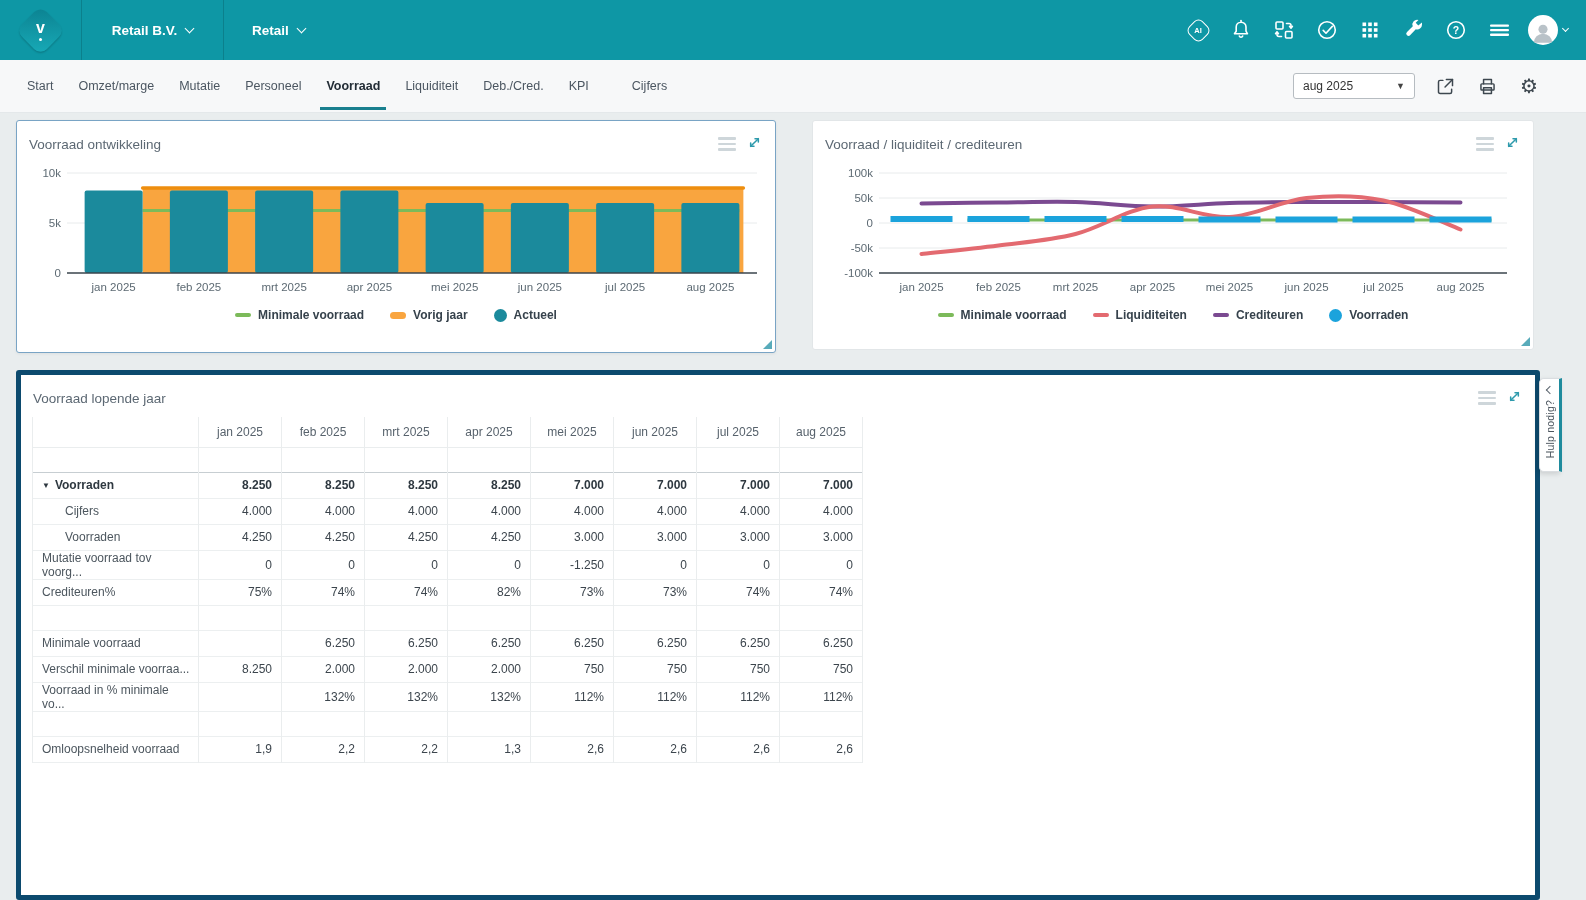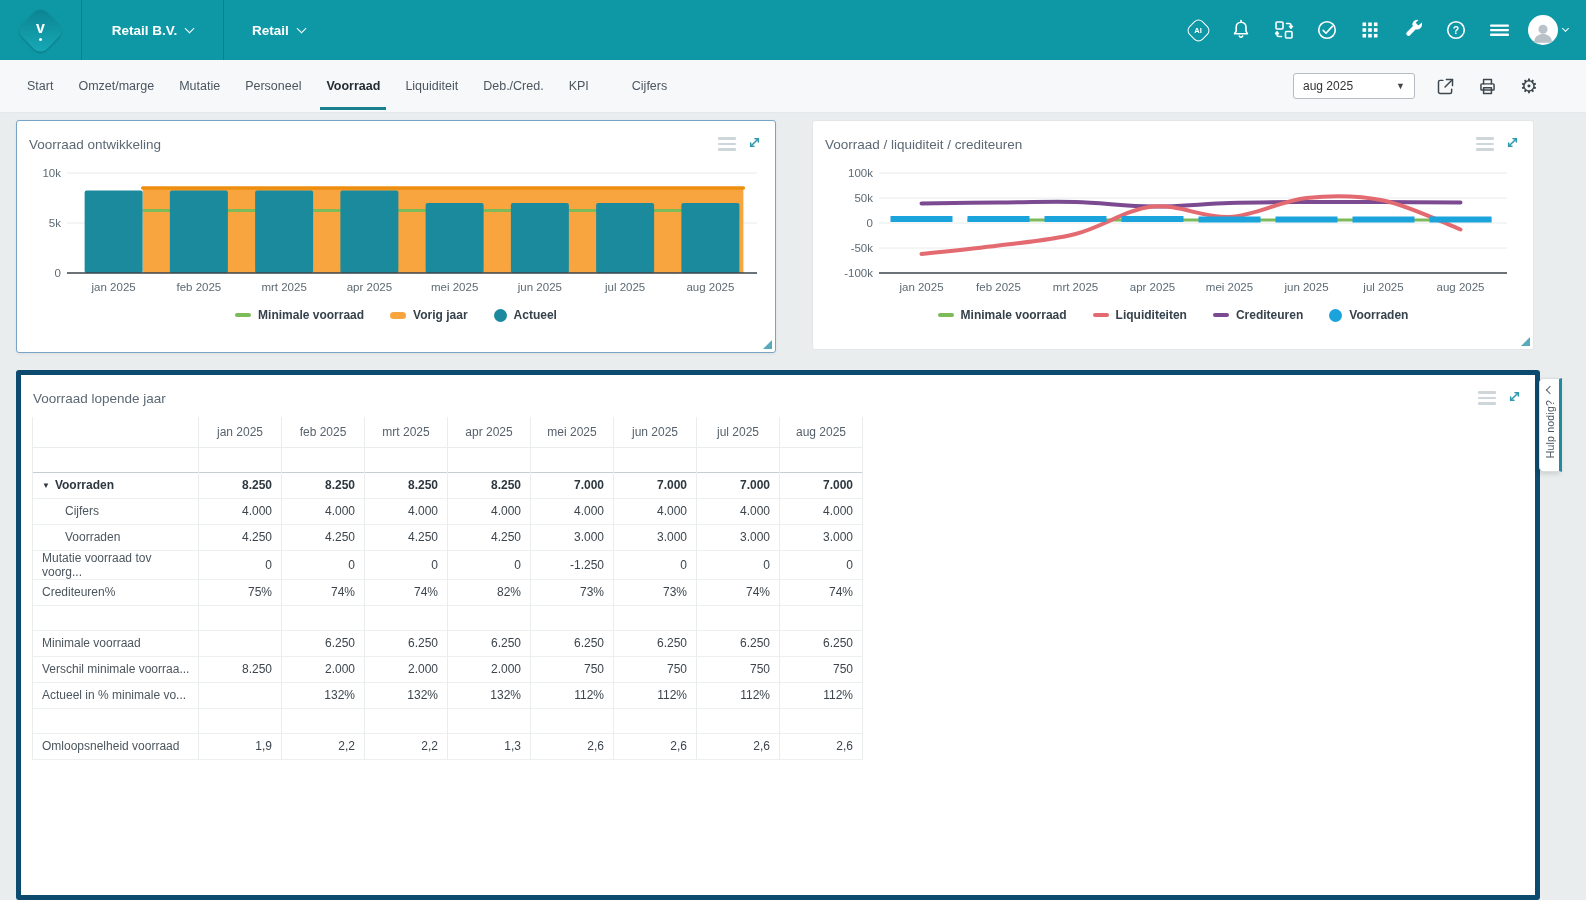--- a/index.html
+++ b/index.html
@@ -491,21 +491,21 @@
           <td>8.250</td>
           <td>2.000</td>
           <td>2.000</td>
           <td>2.000</td>
           <td>750</td>
           <td>750</td>
           <td>750</td>
           <td>750</td>
         </tr>
         <tr>
-          <td class="lbl">Actueel in % minimale vo...</td>
+          <td class="lbl">Voorraad in % minimale vo...</td>
           <td></td>
           <td>132%</td>
           <td>132%</td>
           <td>132%</td>
           <td>112%</td>
           <td>112%</td>
           <td>112%</td>
           <td>112%</td>
         </tr>
         <tr class="spacer">

